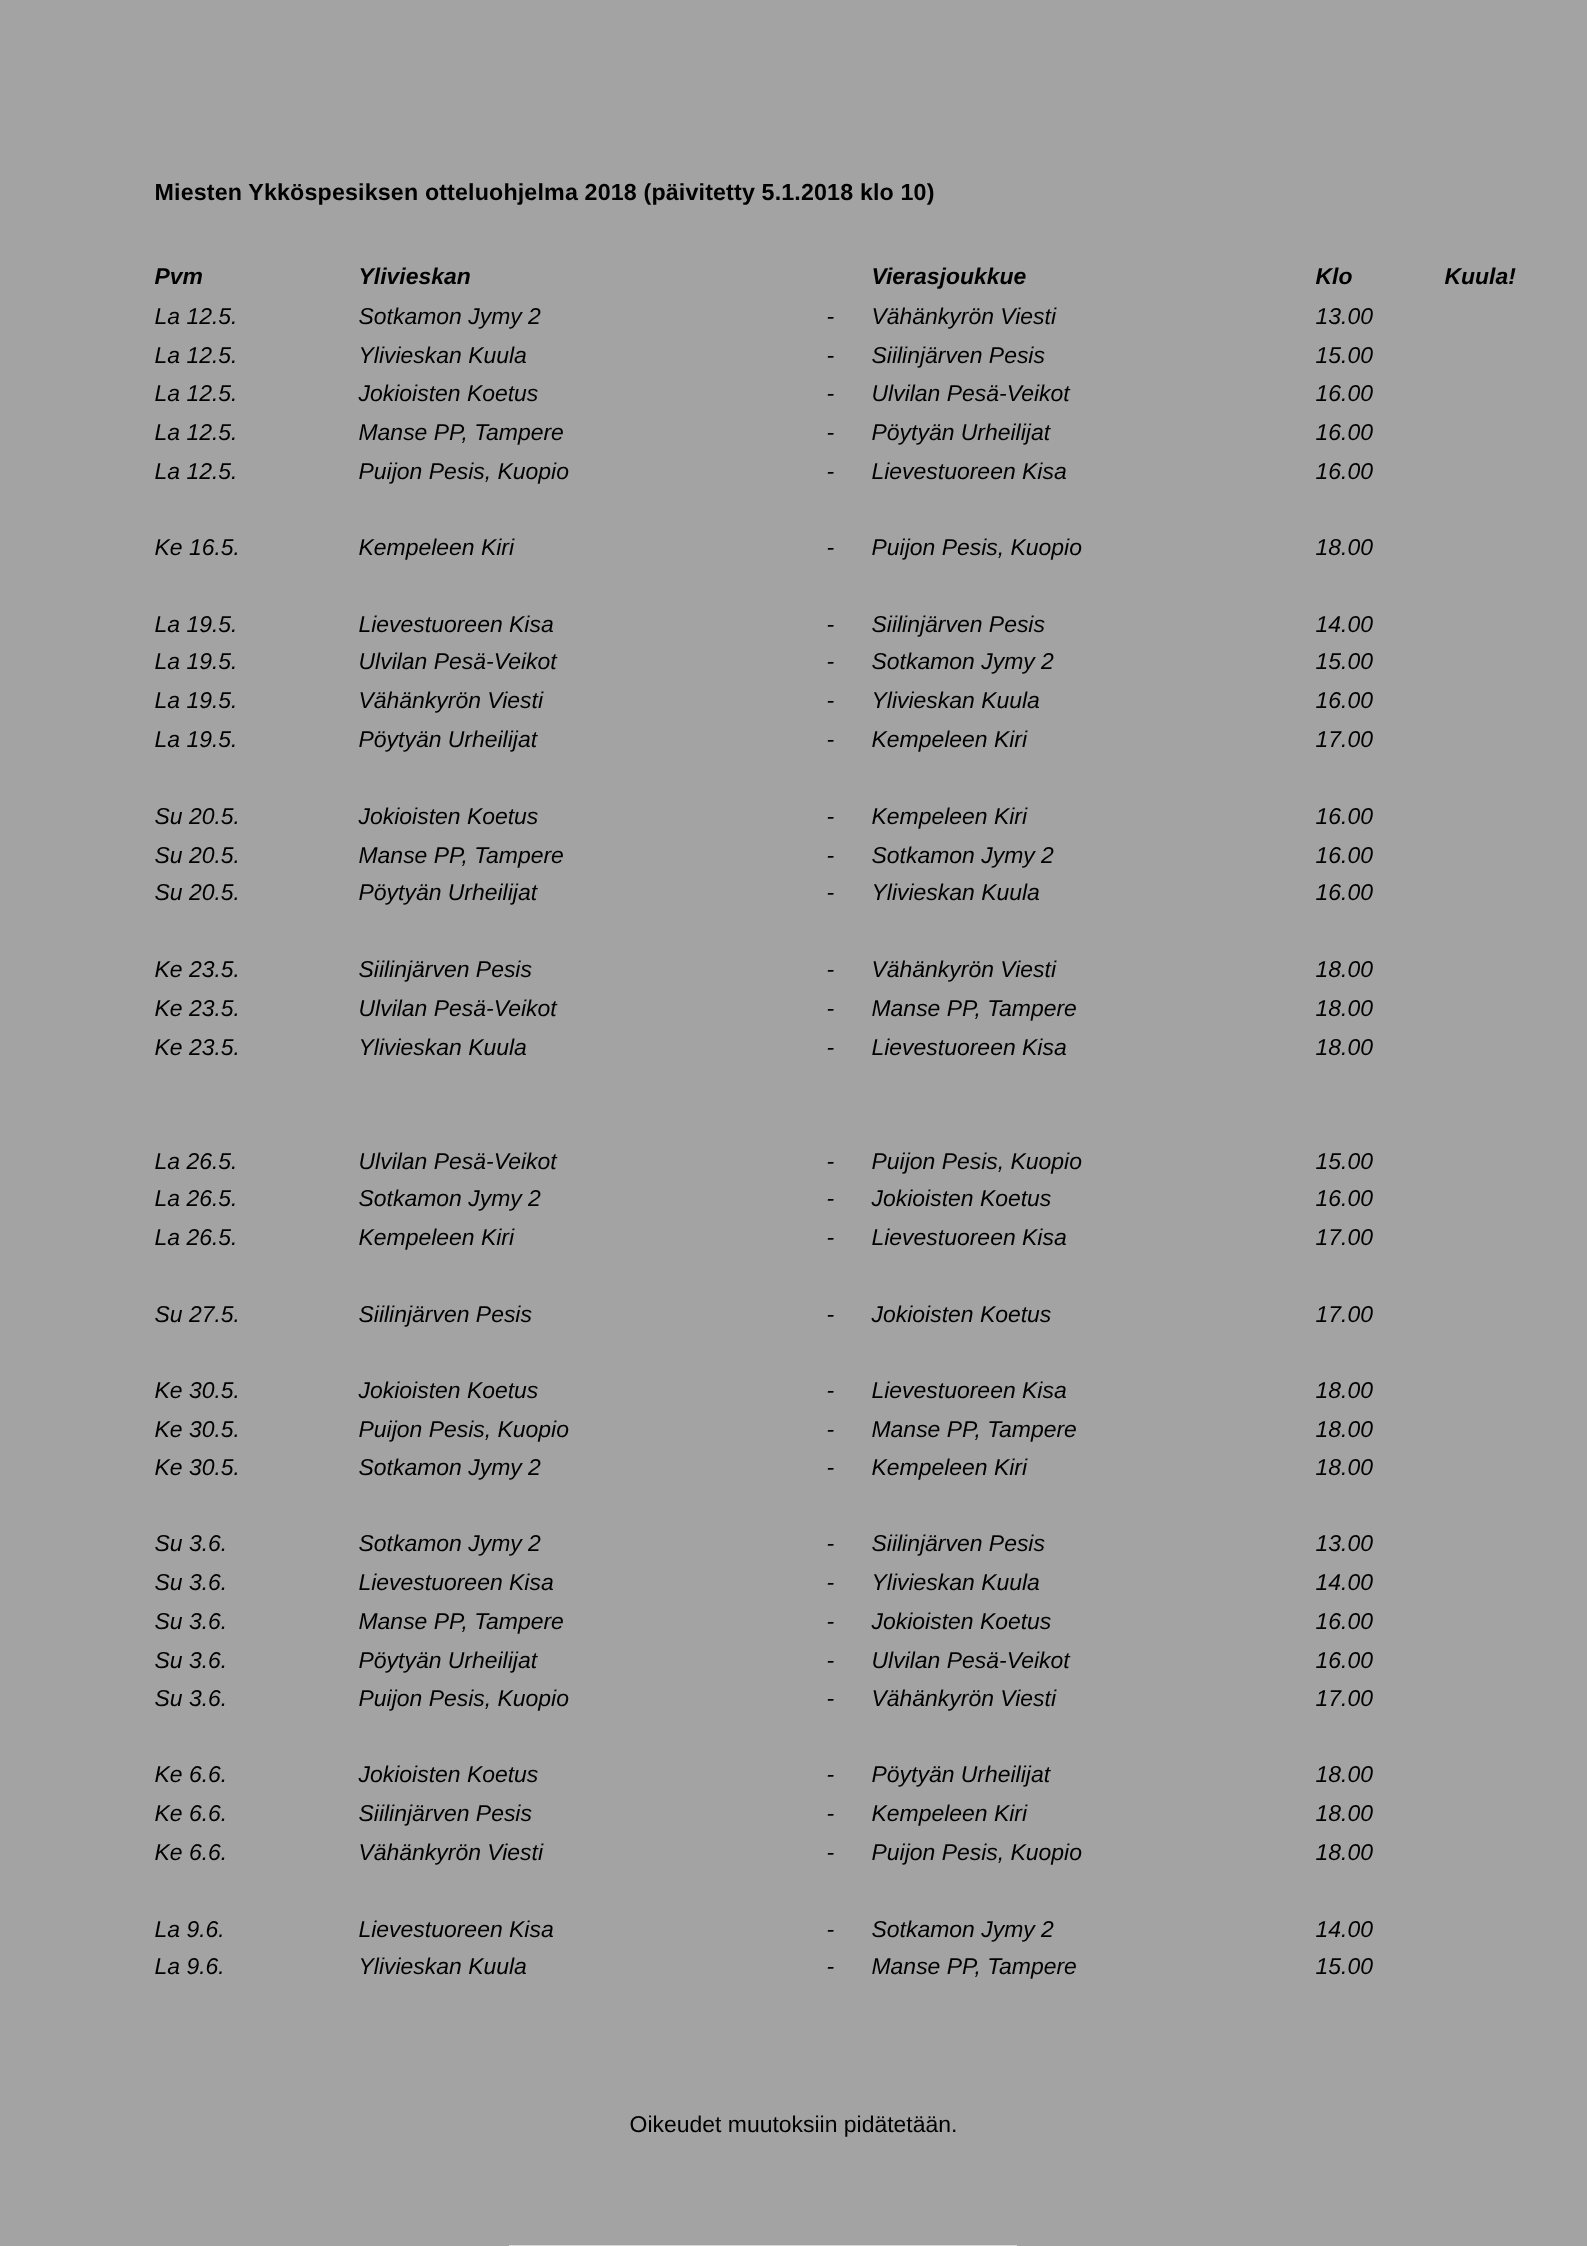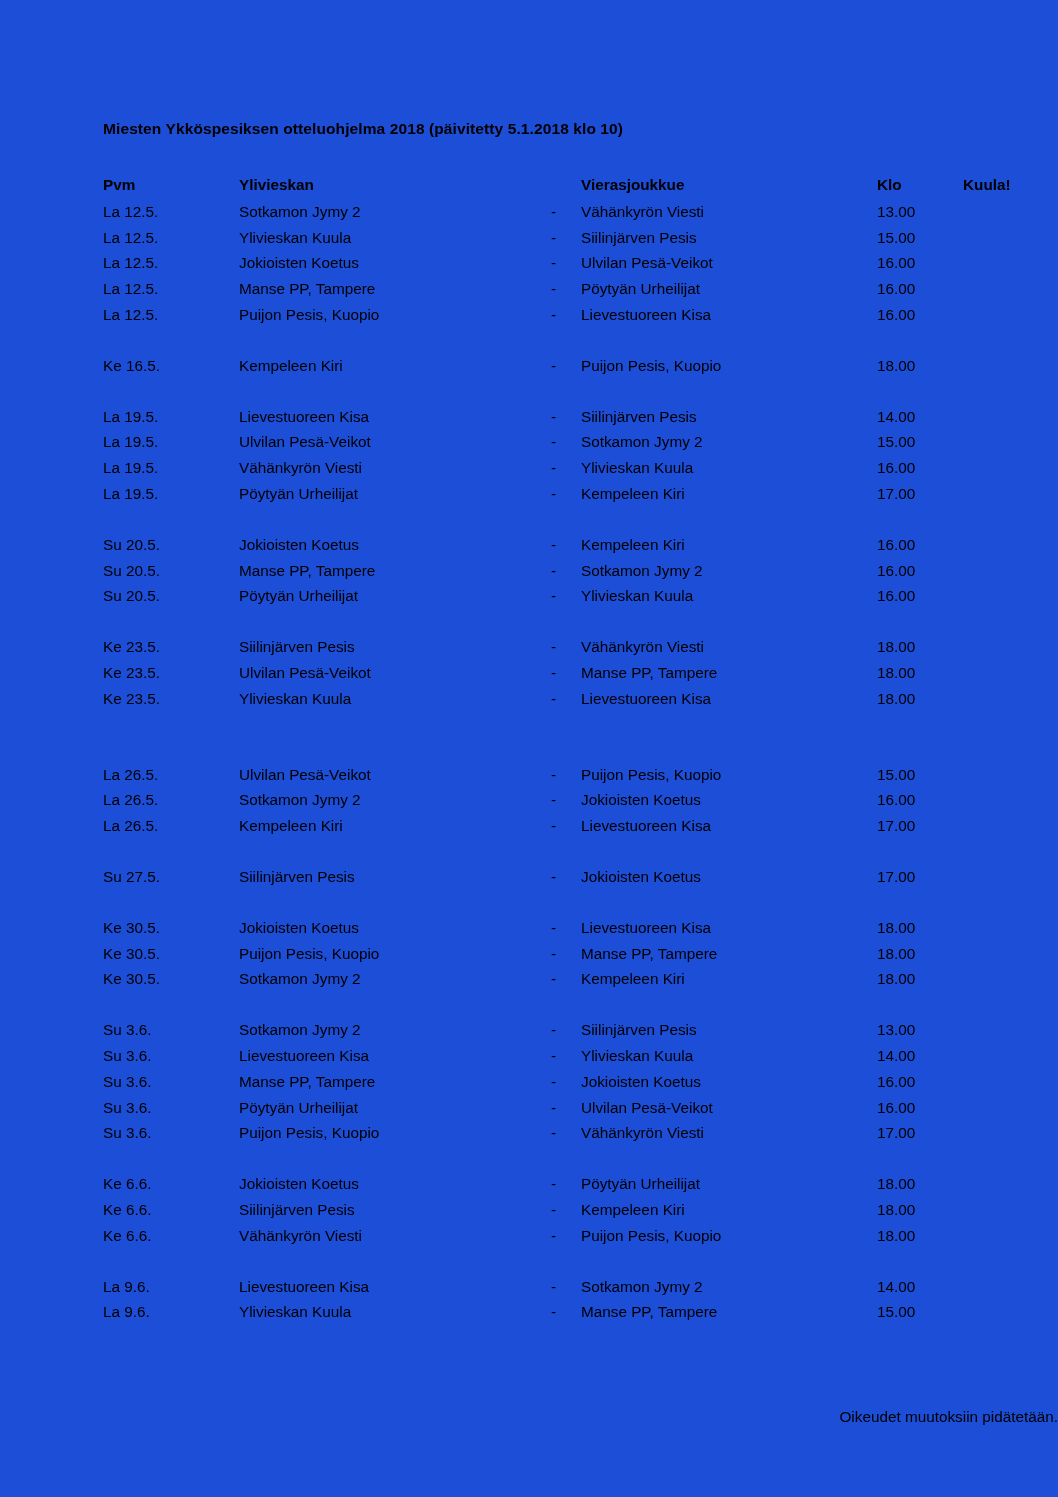--- a/index.html
+++ b/index.html
@@ -8,35 +8,36 @@
     background: #ffffff;
   }
   body {
     font-family: "Liberation Sans", sans-serif;
     color: #000000;
   }
   .page {
     position: relative;
     width: 1058px;
     height: 1497px;
-    background: #1d4ed8;
+    background: #a3a3a3;
     box-sizing: border-box;
     padding: 120px 100px 0 103px;
   }
   .doc-title {
     font-size: 15.5px;
     font-weight: bold;
     letter-spacing: 0.1px;
     margin: 0 0 34px 0;
     white-space: nowrap;
   }
   table.schedule {
     border-collapse: collapse;
     width: 855px;
     table-layout: fixed;
+    font-style: italic;
   }
   table.schedule col.c-date  { width: 136px; }
   table.schedule col.c-home  { width: 312px; }
   table.schedule col.c-dash  { width: 30px; }
   table.schedule col.c-away  { width: 296px; }
   table.schedule col.c-time  { width: 86px; }
   table.schedule col.c-note  { width: 95px; }
   table.schedule th,
   table.schedule td {
     font-size: 15.3px;
@@ -53,21 +54,21 @@
   }
   tr.spacer td {
     height: 25px;
     line-height: 25px;
   }
   .footer-note {
     position: absolute;
     left: 0;
     right: 0;
     top: 1408px;
-    text-align: right;
+    text-align: center;
     font-size: 15.3px;
   }
 </style>
 </head>
 <body>
 
 <div class="page">
 
   <h1 class="doc-title">Miesten Ykköspesiksen otteluohjelma 2018 (päivitetty 5.1.2018 klo 10)</h1>
 

